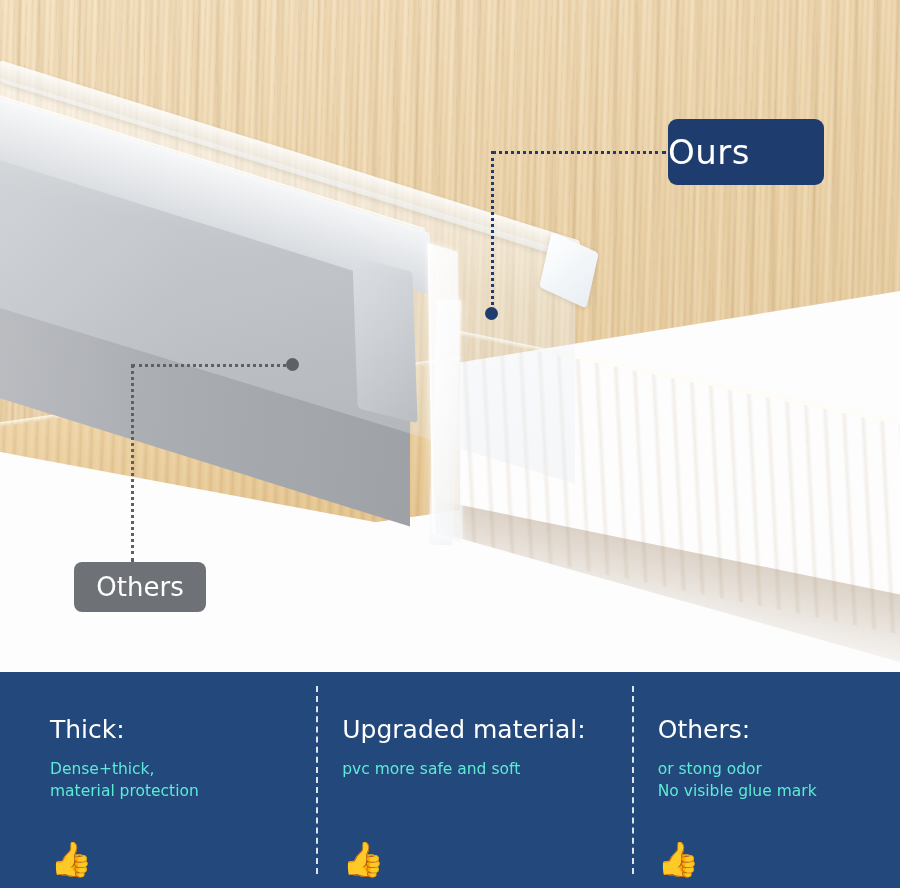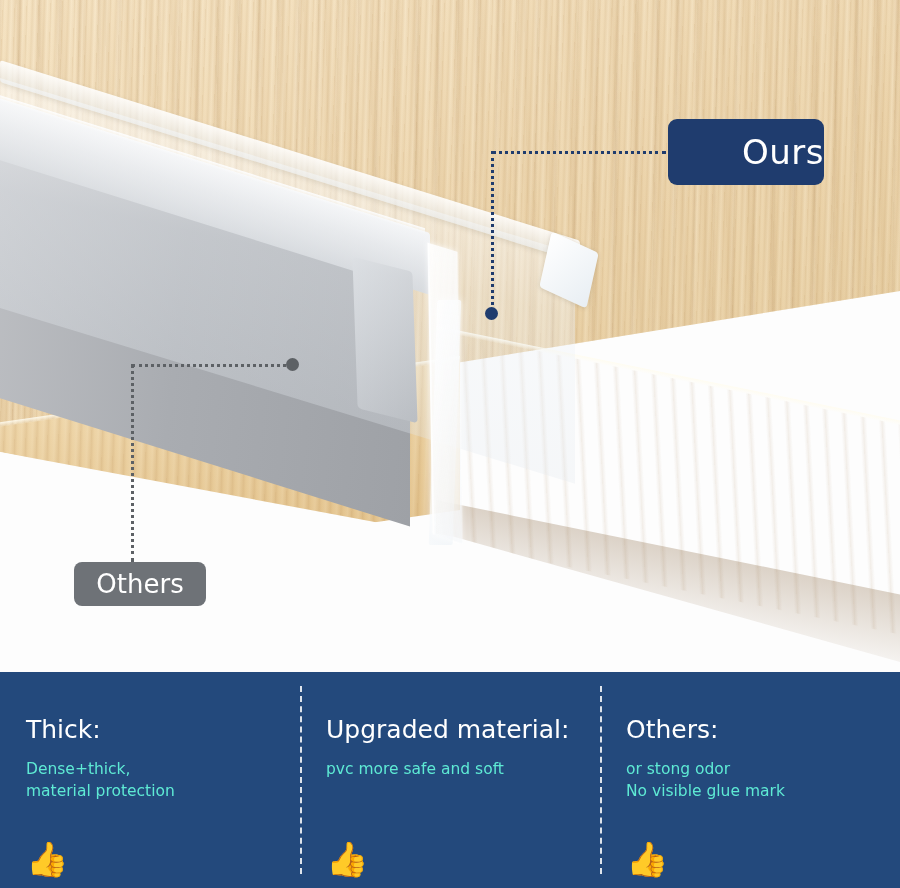--- a/index.html
+++ b/index.html
@@ -179,28 +179,28 @@
     background:linear-gradient(100deg, rgba(255,255,255,.95), rgba(235,241,246,.6));
     transform:skewX(-2deg);
     border-radius:2px;
     box-shadow:0 0 8px rgba(255,255,255,.7);
   }
 
   
   .label-ours{
     position:absolute; left:668px; top:119px; width:156px; height:66px;
     background:#1f3c6e; border-radius:9px;
-    display:flex; align-items:center; justify-content:flex-end;
+    display:flex; align-items:center; justify-content:flex-start;
   }
   .label-ours span{
     color:#ffffff; font-size:34px; letter-spacing:.5px;
     font-family:"DejaVu Sans", sans-serif;
   }
   .label-others{
-    position:absolute; left:74px; top:562px; width:132px; height:44px;
+    position:absolute; left:74px; top:562px; width:132px; height:50px;
     background:#6e7277; border-radius:8px;
     display:flex; align-items:center; justify-content:center;
   }
   .label-others span{
     color:#ffffff; font-size:26px;
     font-family:"DejaVu Sans", sans-serif;
   }
 
   
   .lead-ours-h{
@@ -230,21 +230,21 @@
     border-radius:50%; background:#5d6165;
   }
 
   
   .features{
     position:absolute; left:0; top:672px; width:900px; height:216px;
     background:#23497c;
     display:flex;
   }
   .fcol{
-    flex:1 1 0; position:relative; padding:44px 22px 0 26px;
+    flex:1 1 0; position:relative; padding:44px 22px 0 26px;margin-left:24px;
   }
   .fcol + .fcol::before{
     content:"";
     position:absolute; left:0; top:14px; bottom:14px;
     border-left:2px dashed rgba(255,255,255,.85);
   }
   .ftitle{
     color:#ffffff; font-size:25px; line-height:1.1; margin-bottom:14px;
     white-space:nowrap;
   }

